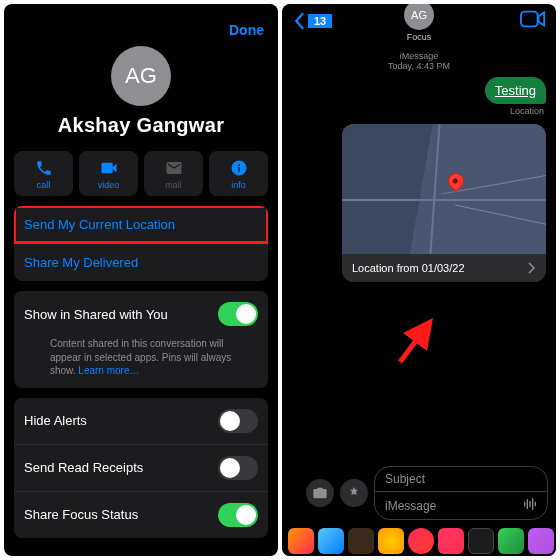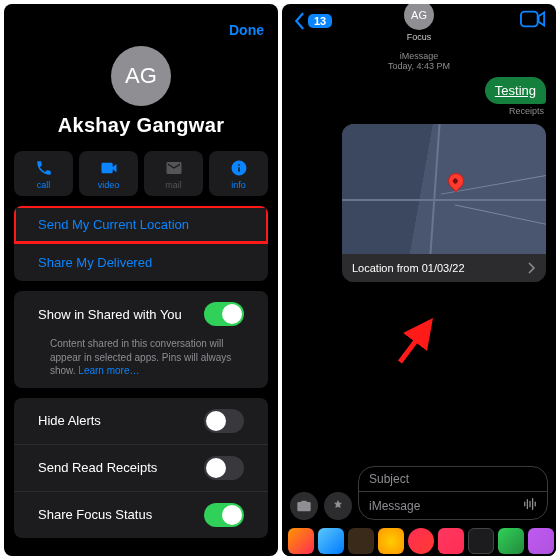--- a/index.html
+++ b/index.html
@@ -35,21 +35,21 @@
     flex: 1; background: #1c1c1e; border-radius: 8px;
     display: flex; flex-direction: column; align-items: center; justify-content: center;
     padding: 8px 0 6px; gap: 3px;
   }
   .action-btn svg { width: 18px; height: 18px; fill: #0a84ff; }
   .action-lbl { font-size: 9px; color: #0a84ff; }
   .action-btn.disabled svg { fill: #555; }
   .action-btn.disabled .action-lbl { color: #555; }
   .list-group { margin: 0 10px 10px; background: #1c1c1e; border-radius: 8px; overflow: hidden; }
   .list-item {
-    padding: 11px 24px; font-size: 13px; color: #fff;
+    padding: 11px 10px; font-size: 13px; color: #fff;
     border-top: 0.5px solid #2c2c2e;
     display: flex; justify-content: space-between; align-items: center;
   }
   .list-item:first-child { border-top: none; }
   .list-item.blue { color: #0a84ff; }
   .highlight {
     outline: 3px solid #ff1a1a; outline-offset: -2px;
   }
   .section-desc {
     padding: 0 12px 10px; font-size: 10px; color: #8e8e93; line-height: 1.35; margin-left: 24px;
@@ -67,21 +67,21 @@
   .toggle.on::after { left: 18px; }
   
   .chat-header {
     display: flex; align-items: center; justify-content: space-between;
     padding: 6px 10px 2px; position: relative;
   }
   .back-wrap { display: flex; align-items: center; color: #0a84ff; font-size: 14px; gap: 2px; }
   .back-wrap svg { width: 14px; height: 18px; fill: #0a84ff; }
   .badge {
     background: #0a84ff; color: #fff; font-size: 11px; font-weight: 600;
-    border-radius: 5px; padding: 1px 6px; min-width: 18px; text-align: center;
+    border-radius: 0; padding: 1px 6px; min-width: 18px; text-align: center;
   }
   .chat-center { position: absolute; left: 50%; transform: translateX(-50%); text-align: center; }
   .chat-avatar {
     width: 30px; height: 30px; border-radius: 50%; background: #8e8e93;
     display: flex; align-items: center; justify-content: center; font-size: 11px; margin: 0 auto;
   }
   .chat-name { font-size: 9px; color: #ccc; margin-top: 2px; }
   .facetime svg { width: 26px; height: 18px; fill: #0a84ff; }
   .timestamp { text-align: center; color: #8e8e93; font-size: 9px; margin-top: 18px; }
   .msg-row { display: flex; justify-content: flex-end; padding: 6px 10px 0; }
@@ -121,22 +121,22 @@
     display: flex; justify-content: space-between; align-items: center;
     padding: 8px 10px; background: #2c2c2e; font-size: 11px; color: #fff;
   }
   .map-label svg { width: 8px; height: 12px; fill: #8e8e93; }
   .red-arrow {
     position: absolute; left: 110px; top: 310px;
     width: 50px; height: 50px; pointer-events: none;
   }
   .red-arrow svg { width: 50px; height: 50px; }
   .compose {
-    position: absolute; bottom: 32px; left: 0; right: 0;
-    padding: 4px 8px; display: flex; align-items: flex-end; gap: 6px;
+    position: absolute; bottom: 32px; left: 16px; right: 0;
+    padding: 4px 8px; display: flex; align-items: center; gap: 6px;
   }
   .compose-btn {
     width: 28px; height: 28px; border-radius: 50%;
     background: #2c2c2e; display: flex; align-items: center; justify-content: center;
   }
   .compose-btn svg { width: 16px; height: 16px; fill: #8e8e93; }
   .compose-field {
     flex: 1; display: flex; flex-direction: column;
     border: 1px solid #3a3a3c; border-radius: 16px; overflow: hidden;
   }
@@ -245,21 +245,21 @@
   </div>
 
   <div class="timestamp">
     <div>iMessage</div>
     <div>Today, 4:43 PM</div>
   </div>
 
   <div class="msg-row">
     <div class="bubble">Testing</div>
   </div>
-  <div class="delivered">Receipts</div>
+  <div class="delivered">Location</div>
 
   <div class="map-card">
     <div class="map">
       <div class="road1"></div>
         <div class="road2"></div>
       <div class="pin"></div>
     </div>
     <div class="map-label">
       <span>Location from 01/03/22</span>
       <svg viewBox="0 0 8 12">

